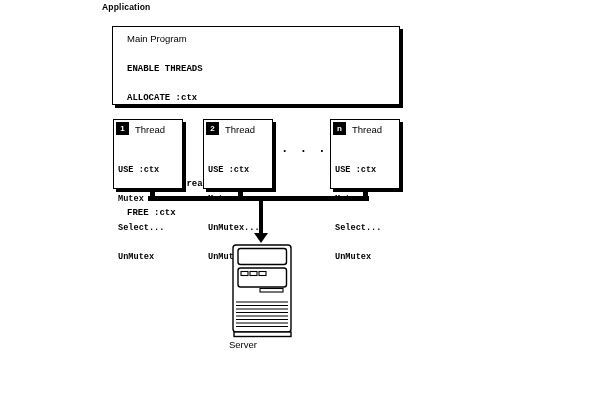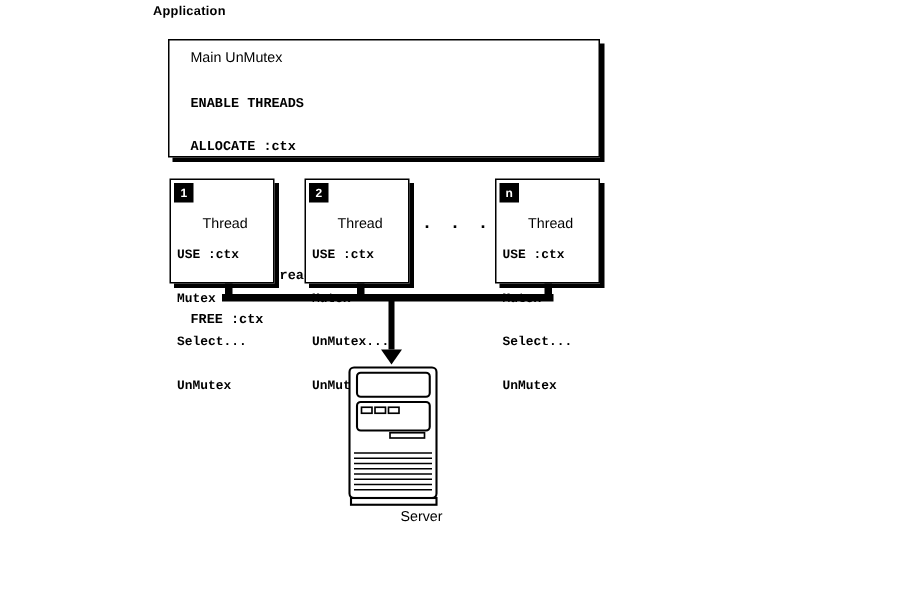--- a/index.html
+++ b/index.html
@@ -40,21 +40,21 @@
     font-weight: bold;
     line-height: 9.6px;
     white-space: pre;
     letter-spacing: 0;
   }
   .main-box .code { left: 14px; top: 19px; }
   .thread-box { top: 119px; width: 70px; height: 70px; }
   .thread-1 { left: 113px; }
   .thread-2 { left: 203px; }
   .thread-n { left: 330px; }
-  .thread-box .box-title { left: 21px; top: 24px; font-size: 9.5px; }
+  .thread-box .box-title { left: 21px; top: 4px; font-size: 9.5px; }
   .thread-box .code { left: 4px; top: 27px; font-size: 8.6px; }
   .badge {
     position: absolute;
     left: 2px; top: 2px;
     width: 13px; height: 13px;
     background: #000000;
     color: #ffffff;
     font-size: 8px;
     font-weight: bold;
     display: flex;
@@ -82,33 +82,33 @@
     width: 0; height: 0;
     border-left: 7px solid transparent;
     border-right: 7px solid transparent;
     border-top: 10px solid #000000;
   }
   .server-svg { position: absolute; left: 229px; top: 243px; }
   .server-label {
     position: absolute;
     left: 229px; top: 339px;
     width: 66px;
-    text-align: right;
+    text-align: left;
     font-size: 9.5px;
   }
 </style>
 </head>
 <body>
 
 <div class="canvas">
 
   <div class="app-label">Application</div>
 
   <div class="box main-box">
-    <div class="box-title">Main UnMutex</div>
+    <div class="box-title">Main Program</div>
     <div class="code">
       <div>ENABLE THREADS</div>
       <div>ALLOCATE :ctx</div>
       <div>USE :ctx</div>
       <div>Connect...</div>
       <div>Spawning Threads...</div>
       <div>FREE :ctx</div>
     </div>
   </div>
 

